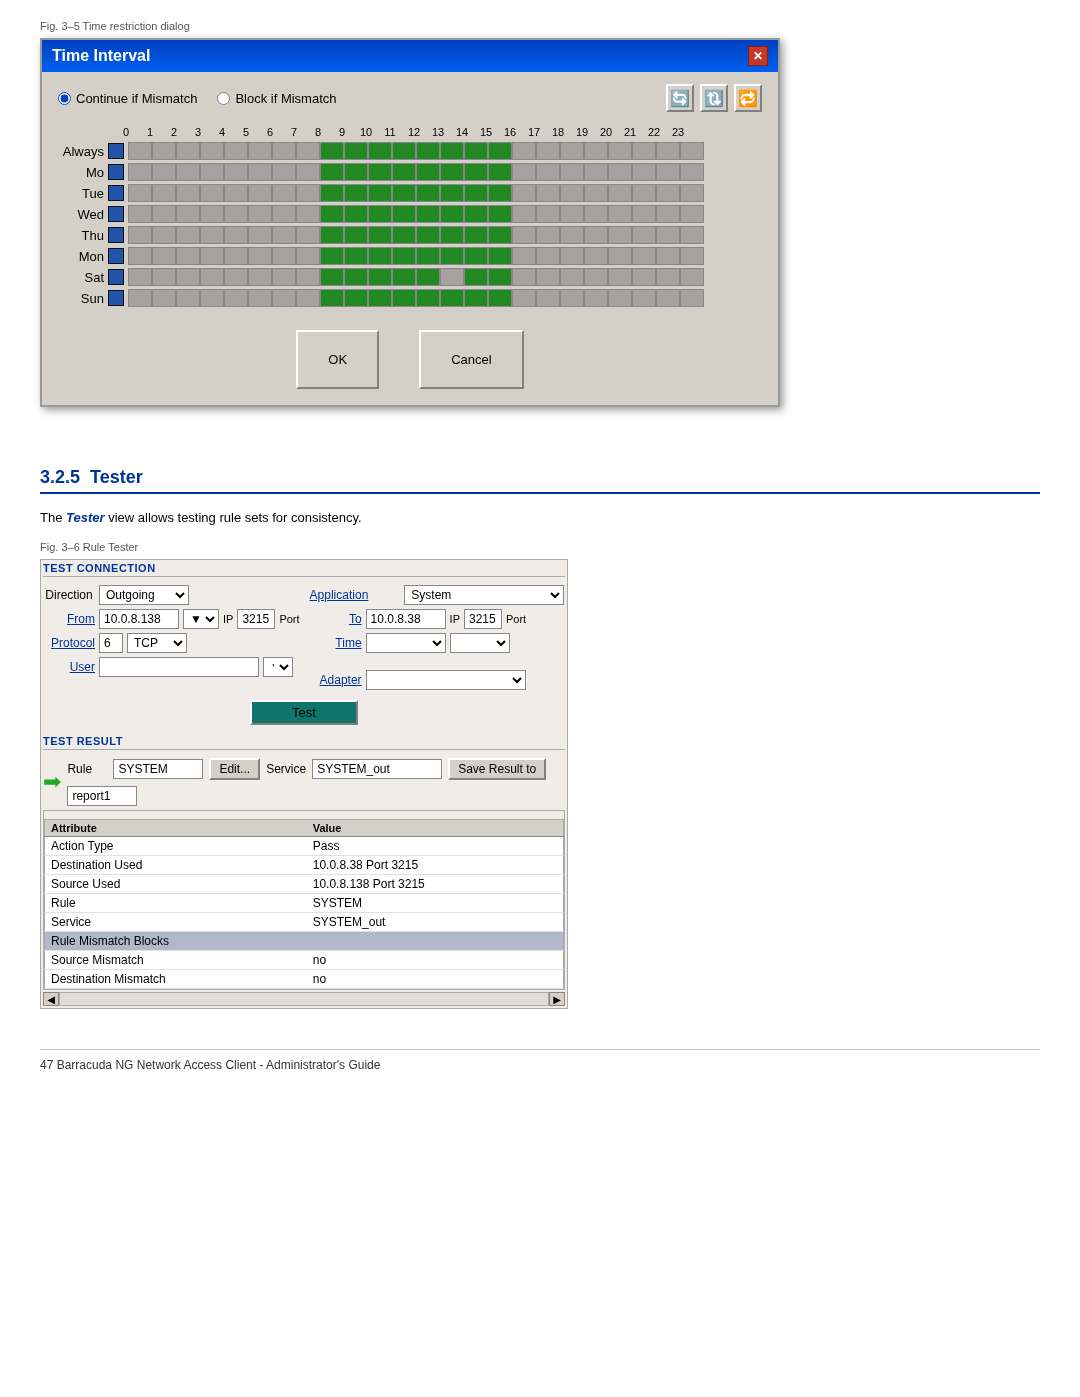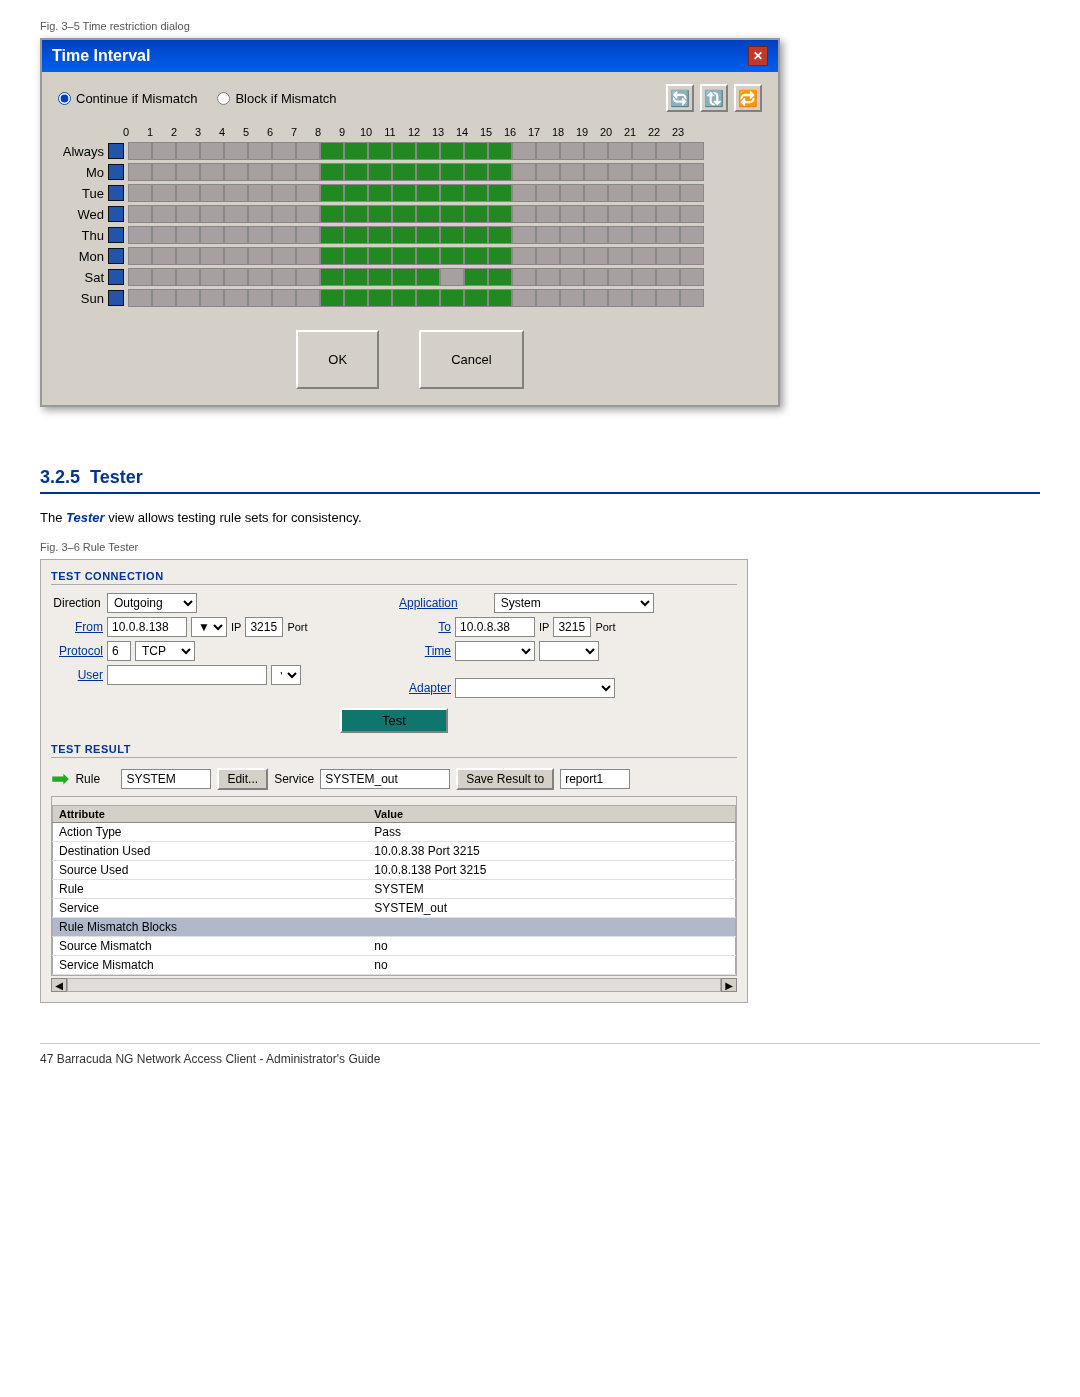--- a/index.html
+++ b/index.html
@@ -171,22 +171,22 @@
     }
     .section-desc em {
       color: #003399;
       font-weight: bold;
     }
 
     
     .panel-wrapper {
       border: 1px solid #aaa;
       background: #f0ede8;
-      padding: 10px;
-      width: 708px;
+      padding: 2px;
+      width: 528px;
     }
     .panel-section-title {
       font-size: 11px;
       color: #003399;
       font-weight: bold;
       border-bottom: 1px solid #aaa;
       margin-bottom: 8px;
       padding-bottom: 2px;
       letter-spacing: 0.5px;
     }
@@ -788,20 +788,24 @@
               <td>SYSTEM_out</td>
             </tr>
             <tr class="group-header">
               <td colspan="2">Rule Mismatch Blocks</td>
             </tr>
             <tr>
               <td>Source Mismatch</td>
               <td>no</td>
             </tr>
             <tr>
+              <td>Destination Mismatch</td>
+              <td>no</td>
+            </tr>
+            <tr>
               <td>Service Mismatch</td>
               <td>no</td>
             </tr>
           </tbody>
       </table>
     </div>
 
     <div class="h-scroll">
       <div class="h-scroll-btn">◀</div>
       <div class="h-scroll-track"></div>

